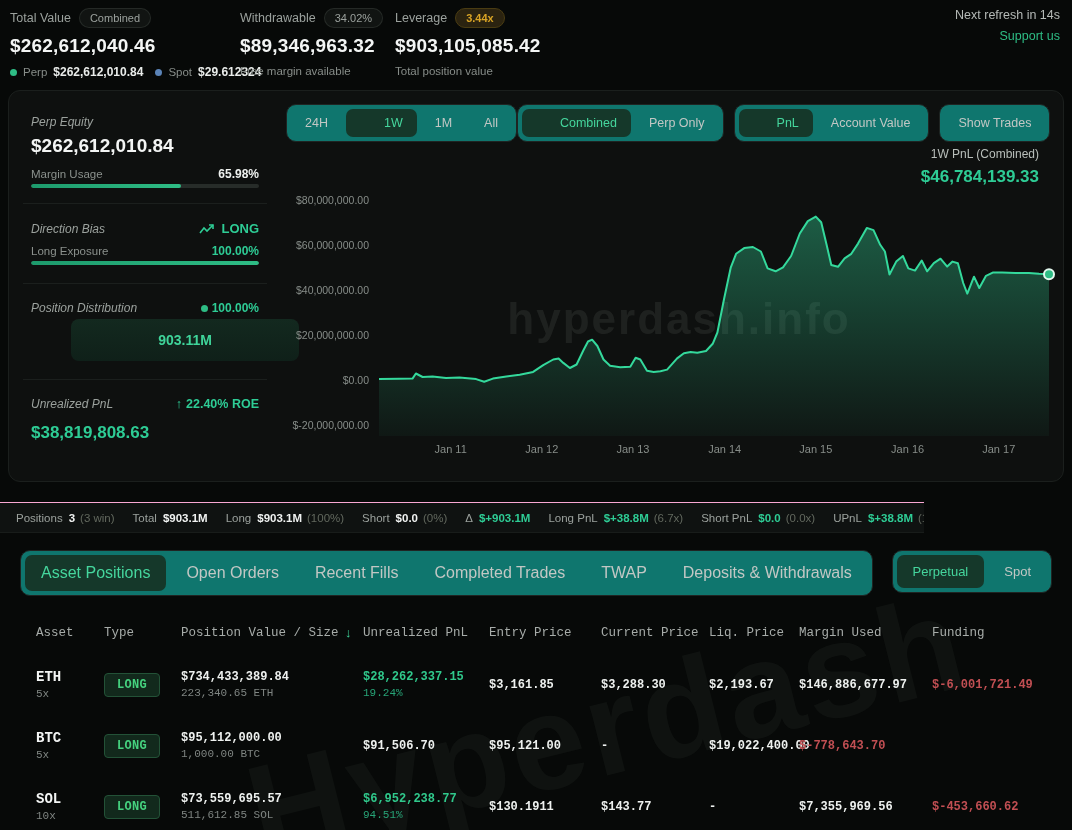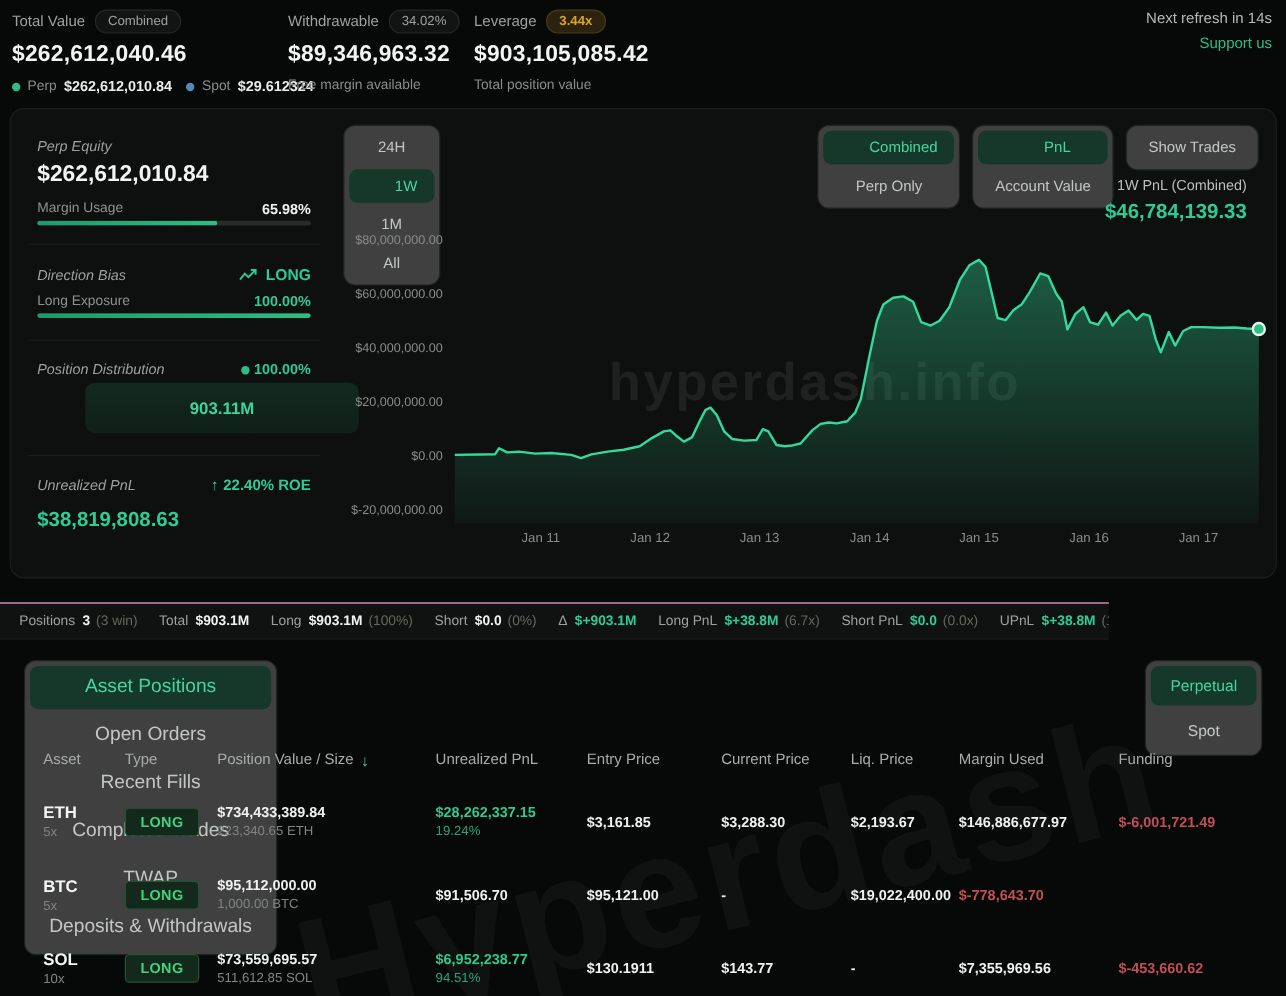--- a/index.html
+++ b/index.html
@@ -38,21 +38,21 @@
   .bar i{display:block;height:100%;border-radius:2px;background:linear-gradient(90deg,#1d9a6c,#2ebd85);}
   .dist-box{position:absolute;left:22px;top:228px;width:228px;height:42px;border-radius:8px;
     background:linear-gradient(180deg,#13291f,#0f2019);display:flex;align-items:center;justify-content:center;
     color:#3fd49a;font-weight:600;font-size:14px;margin-left:40px;}
   .bias-right{display:flex;align-items:center;gap:6px;color:#2ecc95;font-weight:700;font-size:13px;}
   .roe{display:flex;align-items:center;gap:4px;color:#2ecc95;font-weight:700;font-size:12.5px;}
   .upnl-val{position:absolute;left:22px;top:332px;font-size:17px;font-weight:600;color:#2ecc95;}
 
   
   .chart-controls{position:absolute;left:277px;right:14px;top:13px;display:flex;align-items:flex-start;}
-  .pill-group{display:inline-flex;gap:4px;background:#404040;border:1px solid #1f2422;border-radius:10px;padding:4px;flex-direction:column;}
+  .pill-group{display:inline-flex;gap:4px;background:#0f766e;border:1px solid #1f2422;border-radius:10px;padding:4px;}
   .pill-group + .pill-group{margin-left:10px;}
   .flex-sp{flex:1;}
   .tab{background:transparent;border:none;color:#c2c7c4;font:500 12.5px "Liberation Sans",sans-serif;
     padding:7px 14px;border-radius:7px;cursor:pointer;white-space:nowrap;}
   .tab.active{background:#15382a;color:#45d69d;padding-left:38px;}
   .pnl-block{position:absolute;right:24px;top:56px;text-align:right;}
   .pnl-label{font-size:12px;color:#b9bfbb;}
   .pnl-value{margin-top:6px;font-size:17px;font-weight:700;color:#2ecc95;}
 
   
@@ -75,21 +75,21 @@
   .sval.green{color:#2ecc95;}
   .sextra{color:#62685e;margin-left:5px;}
 
   
   .bottom{position:absolute;top:540px;left:0;width:1072px;height:290px;overflow:hidden;}
   .bottom-tabs{position:absolute;left:20px;top:10px;}
   .bottom-tabs .tab{font-size:16px;padding:9px 16px;}
   .market-tabs{position:absolute;right:20px;top:10px;}
   .market-tabs .tab{font-size:13px;padding:9px 16px;}
   .thead,.trow{display:grid;grid-template-columns:68px 77px 182px 126px 112px 108px 90px 133px 1fr;
-    padding:0 20px 0 36px;align-items:center;}
+    padding:0 20px 0 36px;align-items:center;font-family:Liberation Mono, monospace;}
   .thead{position:absolute;top:76px;left:0;width:1072px;height:34px;}
   .th{color:#a7aca9;font-size:12.5px;display:flex;align-items:center;}
   .sort{color:#3fd49a;margin-left:6px;font-size:13px;}
   .tbody{position:absolute;top:114px;left:0;width:1072px;}
   .trow{height:61px;}
   .sym{font-size:14px;font-weight:700;color:#f3f5f4;}
   .sub{margin-top:3px;font-size:11px;color:#7f8582;}
   .cellmain{font-size:12px;font-weight:600;color:#eef1ef;}
   .cellmain.green{color:#30c98c;}
   .cellmain.red{color:#c14f53;}

